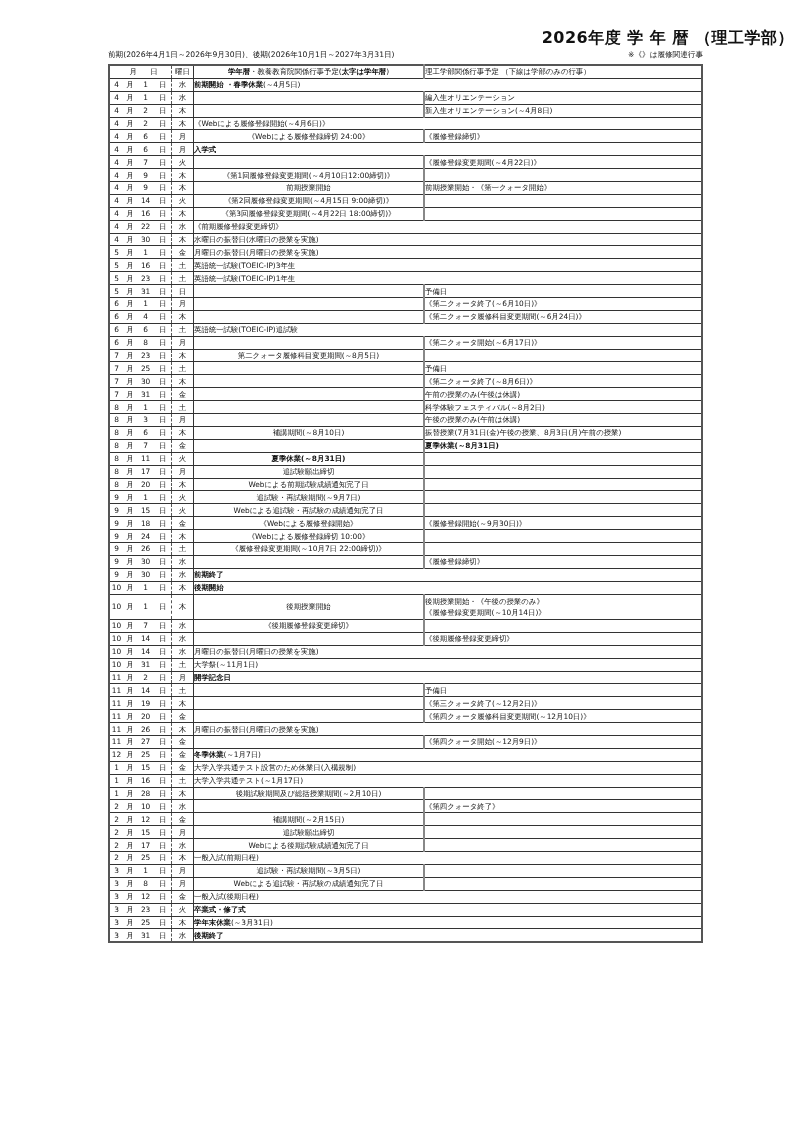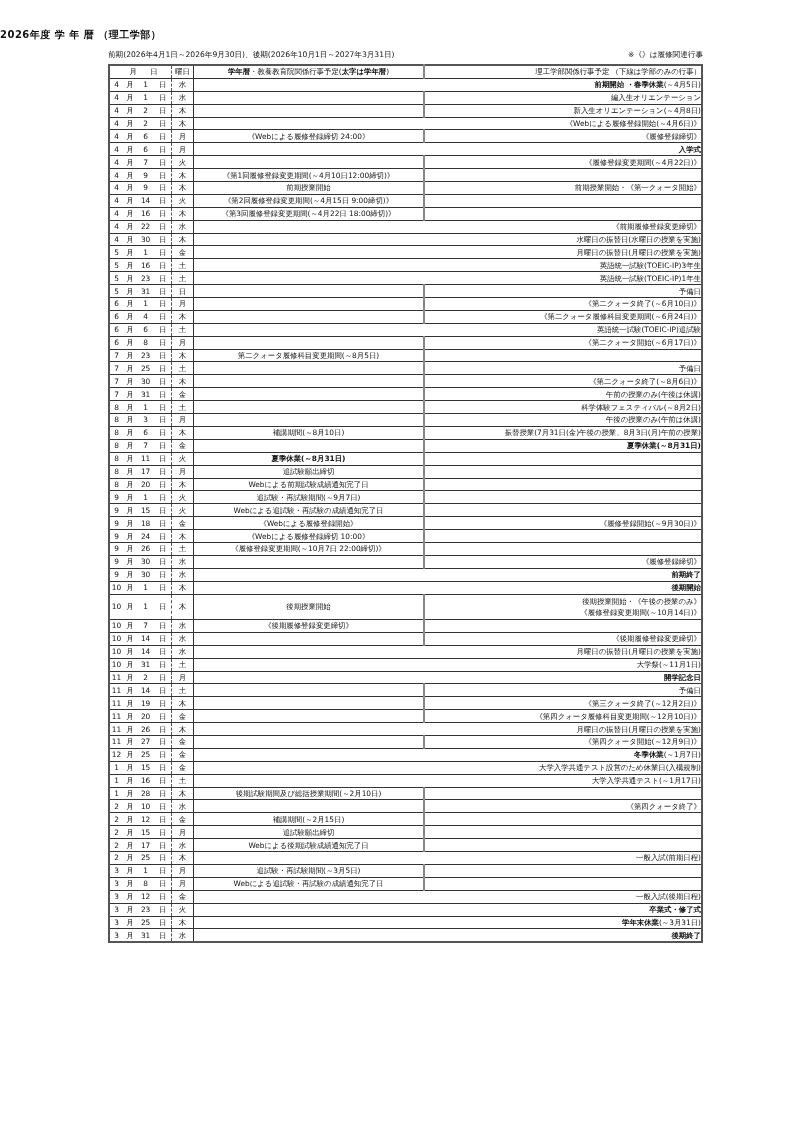--- a/index.html
+++ b/index.html
@@ -1,31 +1,31 @@
 <!DOCTYPE html>
 <html><head>
 <meta charset="utf-8">
 <style>
   html, body { margin:0; padding:0; background:#fff; }
   body { width:794px; height:1123px; position:relative; font-family:"DejaVu Sans", sans-serif; color:#111; }
-  .title { position:absolute; top:28px; left:0; width:794px; text-align:left; font-weight:bold; font-size:10px; letter-spacing:0.5px; }
+  .title { position:absolute; top:28px; left:0; width:794px; text-align:right; font-weight:bold; font-size:16px; letter-spacing:0.5px; }
   .subline { position:absolute; top:50px; left:108px; width:595px; font-size:7.6px; }
   .subline .l { position:absolute; left:0; top:0; white-space:nowrap; }
   .subline .r { position:absolute; right:0; top:0; white-space:nowrap;text-align:right; }
   table.cal { position:absolute; top:64px; left:108px; width:595px; border-collapse:collapse; table-layout:fixed; font-size:7.4px; border:2px solid #555; }
   table.cal td, table.cal th { border-top:1px solid #333; border-bottom:1px solid #333; height:11.9px; padding:0; line-height:11px; white-space:nowrap; overflow:hidden; font-weight:normal; }
   table.cal th { font-size:7.4px; }
   .cm { width:14px; text-align:center; }
   .cmo { width:13px; text-align:center; }
   .cd { width:20px; text-align:center; }
   .cdl { width:14px; text-align:center; border-right:1px dashed #555 !important; }
   .cw { width:21px; text-align:center; border-right:1px solid #333; }
   .c1 { width:229px; text-align:center; border-right:2px solid #888; }
-  .c2 { text-align:right; }
-  .span { text-align:right; }
+  .c2 { text-align:left; }
+  .span { text-align:left; }
   .b { font-weight:bold; }
   .u { }
   tr.dbl td { height:24.5px; line-height:11px; }
 </style>
 </head>
 <body>
 
 <div class="title">2026年度 学 年 暦 （理工学部）</div>
 <div class="subline">
   <span class="l">前期(2026年4月1日～2026年9月30日)、後期(2026年10月1日～2027年3月31日)</span>

